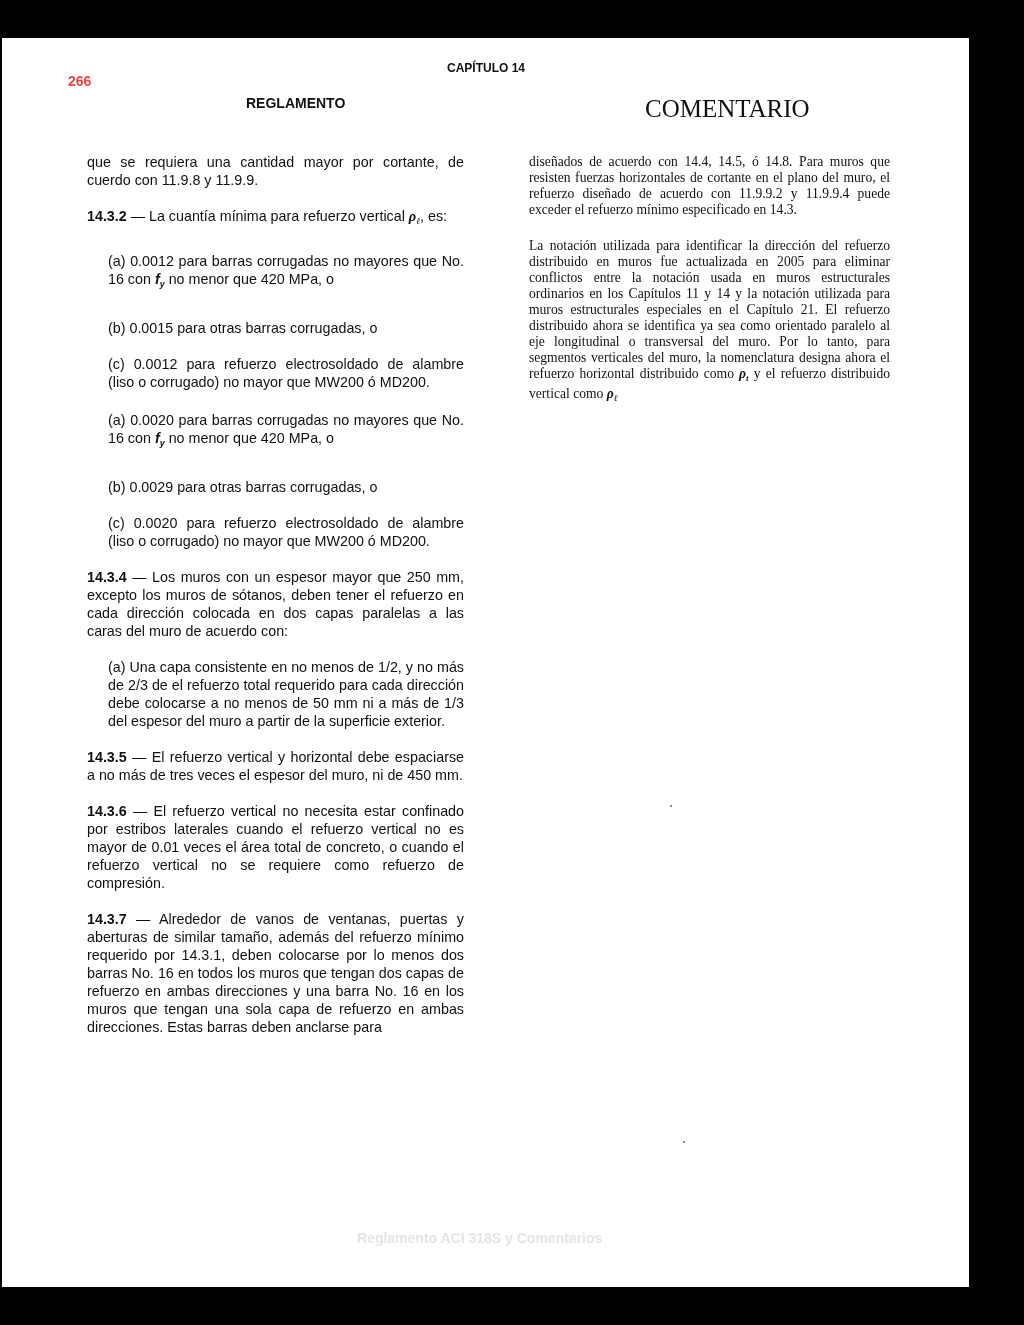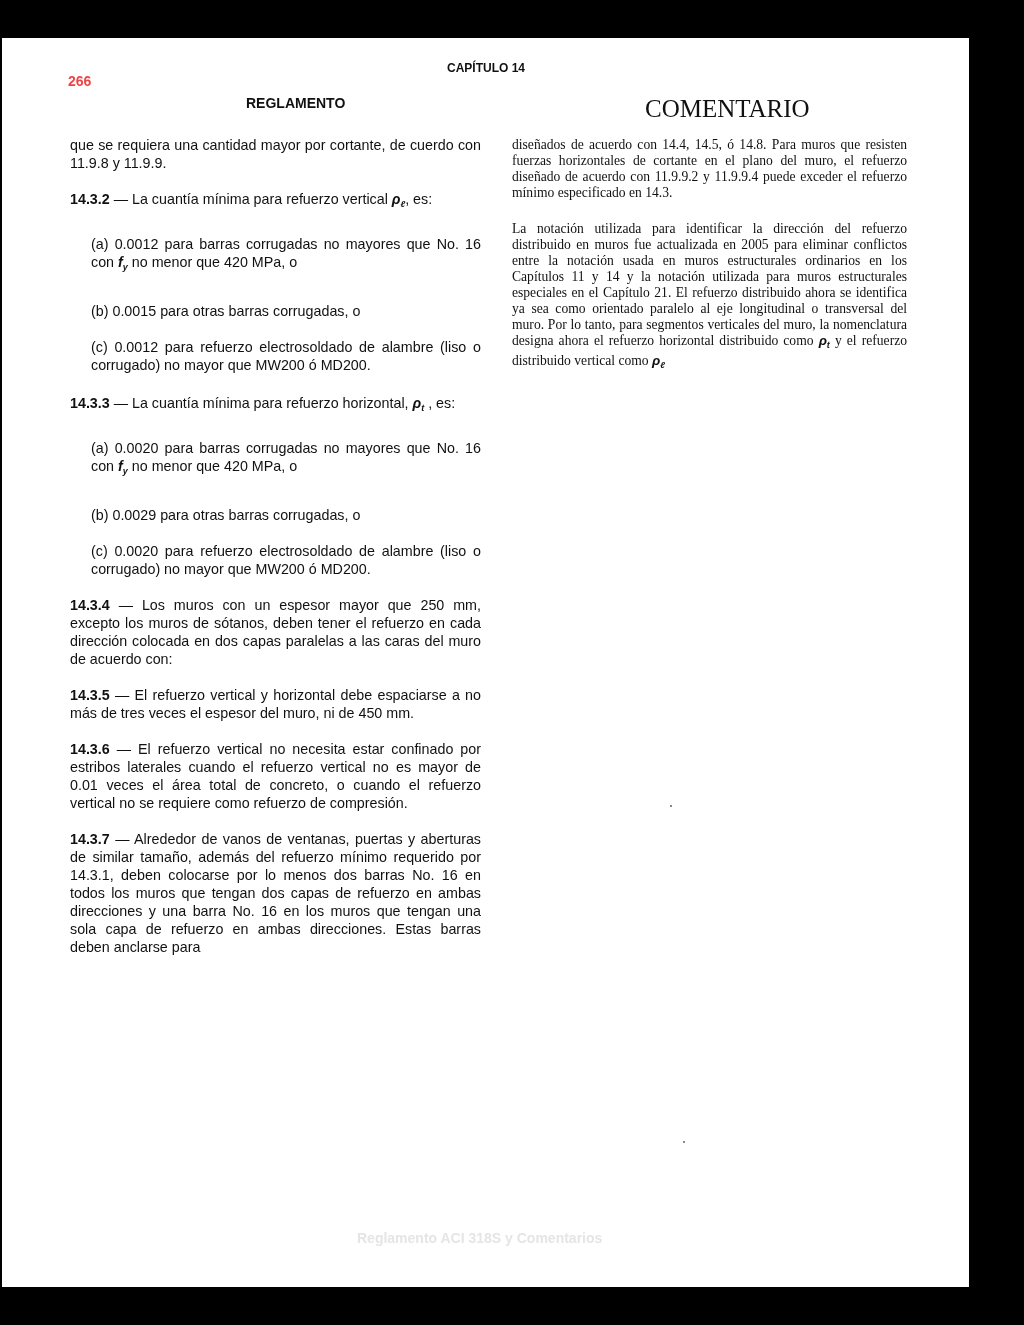--- a/index.html
+++ b/index.html
@@ -37,26 +37,26 @@
     .col-left {
       position: absolute; left: 70px; top: 136px; width: 411px;
       font-family: "Liberation Sans", sans-serif; font-size: 14.3px; line-height: 18px;
       color: #111; text-align: justify;
     }
     .col-right {
       position: absolute; left: 512px; top: 137px; width: 395px;
       font-family: "Liberation Serif", serif; font-size: 13.6px; line-height: 16px;
       color: #111; text-align: justify;
     }
-    .col-left p, .col-right p { margin: 0; }
+    .col-left p, .col-right p { margin: 17px; }
     .para { margin-bottom: 18px !important; }
     .item { padding-left: 21px; margin-bottom: 24px !important; }
     .item.tight { margin-bottom: 18px !important; }
     .sec-num { font-weight: bold; }
-    .sym { font-family: Liberation Sans, sans-serif; font-style: italic; font-weight: bold; }
+    .sym { font-family: Liberation Serif, serif; font-style: italic; font-weight: bold; }
     .sym-sans { font-style: italic; font-weight: bold; }
     sub { font-size: 9px; vertical-align: -3px; }
     .footer {
       position: absolute; left: 357px; top: 1230px;
       font-family: "Liberation Sans", sans-serif; font-weight: bold; font-size: 14px; color: #e5e5e5;
     }
     .speck { position: absolute; width: 2px; height: 2px; background: #888; }
   </style>
 </head>
 <body>
@@ -73,32 +73,30 @@
 
   <p class="para" style="margin-bottom:22px !important;">
     <span class="sec-num">14.3.2</span><span> — La cuantía mínima para refuerzo vertical </span><span class="sym"><span>ρ</span><sub>ℓ</sub></span><span>, es:</span>
   </p>
   <p class="item" style="margin-bottom:26px !important;">
     <span>(a) 0.0012 para barras corrugadas no mayores que No. 16 con </span><span class="sym-sans"><span>f</span><sub>y</sub></span><span> no menor que 420 MPa, o</span>
   </p>
   <p class="item tight">(b) 0.0015 para otras barras corrugadas, o</p>
   <p class="item" style="margin-bottom:20px !important;">(c) 0.0012 para refuerzo electrosoldado de alambre (liso o corrugado) no mayor que MW200 ó MD200.</p>
 
-  <p class="para" style="margin-bottom:22px !important;">
-    <span class="sec-num">14.3.3</span><span> — La cuantía mínima para refuerzo horizontal, </span><span class="sym"><span>ρ</span><sub>t</sub></span><span> , es:</span>
-  </p>
   <p class="item" style="margin-bottom:26px !important;">
     <span>(a) 0.0020 para barras corrugadas no mayores que No. 16 con </span><span class="sym-sans"><span>f</span><sub>y</sub></span><span> no menor que 420 MPa, o</span>
   </p>
   <p class="item tight">(b) 0.0029 para otras barras corrugadas, o</p>
   <p class="item" style="margin-bottom:18px !important;">(c) 0.0020 para refuerzo electrosoldado de alambre (liso o corrugado) no mayor que MW200 ó MD200.</p>
 
   <p class="para">
     <span class="sec-num">14.3.4</span><span> — Los muros con un espesor mayor que 250 mm, excepto los muros de sótanos, deben tener el refuerzo en cada dirección colocada en dos capas paralelas a las caras del muro de acuerdo con:</span>
   </p>
+  <p class="item tight">(a) Una capa consistente en no menos de 1/2, y no más de 2/3 de el refuerzo total requerido para cada dirección debe colocarse a no menos de 50 mm ni a más de 1/3 del espesor del muro a partir de la superficie exterior.</p>
 
   <p class="para">
     <span class="sec-num">14.3.5</span><span> — El refuerzo vertical y horizontal debe espaciarse a no más de tres veces el espesor del muro, ni de 450 mm.</span>
   </p>
   <p class="para">
     <span class="sec-num">14.3.6</span><span> — El refuerzo vertical no necesita estar confinado por estribos laterales cuando el refuerzo vertical no es mayor de 0.01 veces el área total de concreto, o cuando el refuerzo vertical no se requiere como refuerzo de compresión.</span>
   </p>
   <p class="para">
     <span class="sec-num">14.3.7</span><span> — Alrededor de vanos de ventanas, puertas y aberturas de similar tamaño, además del refuerzo mínimo requerido por 14.3.1, deben colocarse por lo menos dos barras No. 16 en todos los muros que tengan dos capas de refuerzo en ambas direcciones y una barra No. 16 en los muros que tengan una sola capa de refuerzo en ambas direcciones. Estas barras deben anclarse para</span>
   </p>

